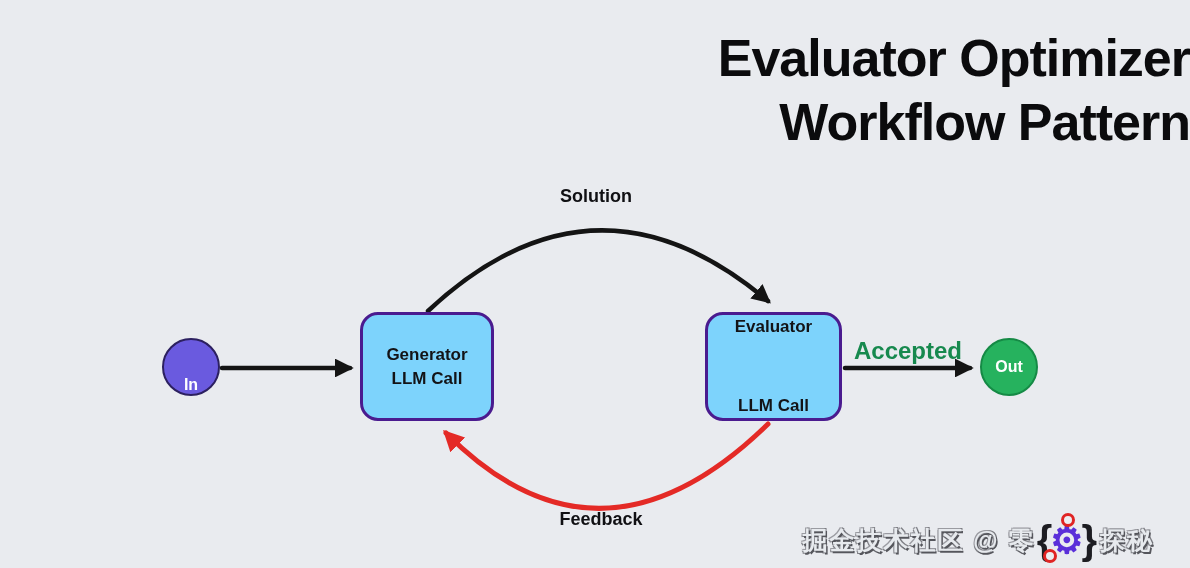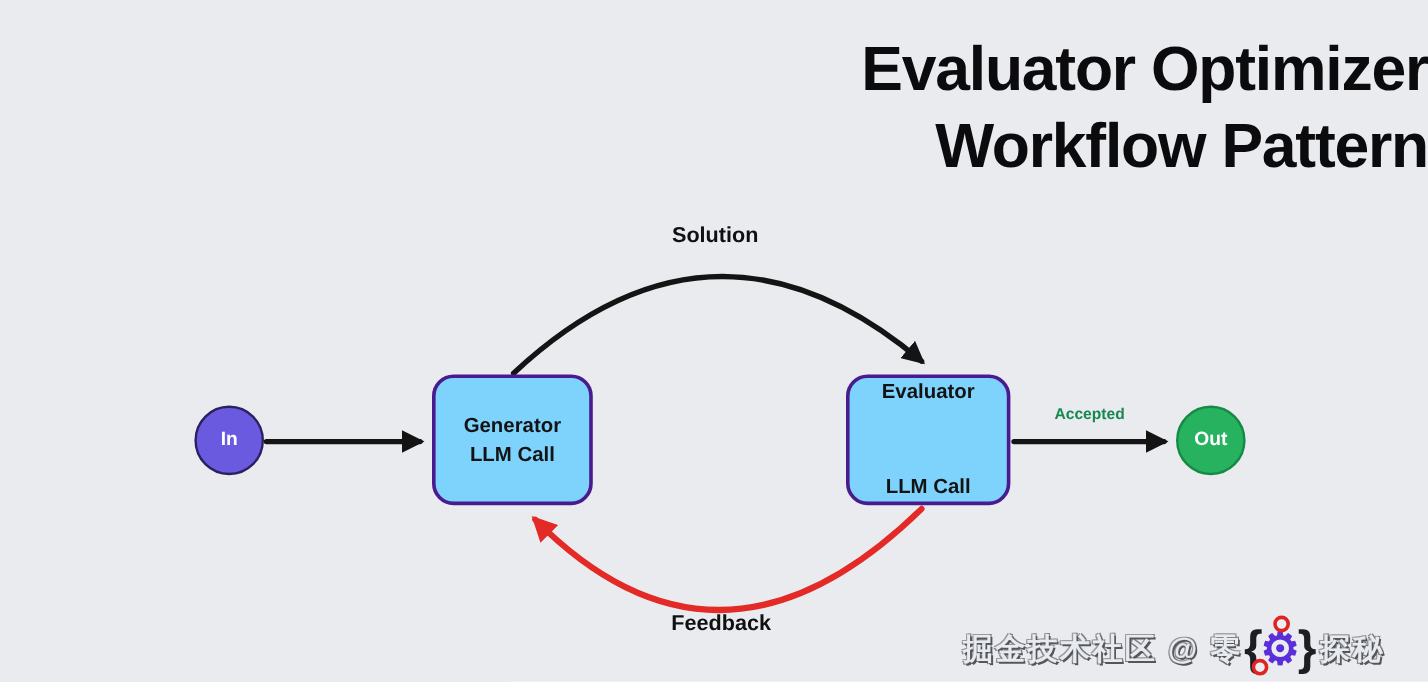--- a/index.html
+++ b/index.html
@@ -43,20 +43,21 @@
     align-items: center;
     justify-content: center;
     color: #ffffff;
     font-weight: 700;
     font-size: 16px;
   }
   .node-in {
     left: 162px; top: 338px;
     background: #6a5adf;
     border: 2px solid #2c2060;
+    align-items: flex-end;
   }
   .node-out {
     left: 980px; top: 338px;
     background: #26b25e;
     border: 2px solid #158a45;
   }
 
   .box-node {
     position: absolute;
     width: 128px;
@@ -83,21 +84,21 @@
     transform: translateX(-50%);
     font-weight: 700;
     font-size: 18px;
     color: #101013;
     white-space: nowrap;
   }
   .label-solution { left: 596px; top: 186px; }
   .label-feedback { left: 601px; top: 509px; }
   .label-accepted {
     left: 908px; top: 337px;
-    font-size: 13px;
+    font-size: 24px;
     color: #17894e;
   }
 
   
   .watermark {
     position: absolute;
     right: 36px;
     bottom: 8px;
     display: flex;
     align-items: center;

